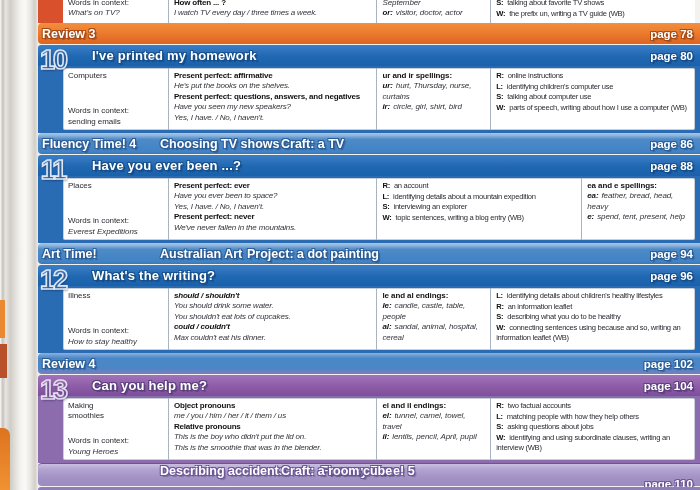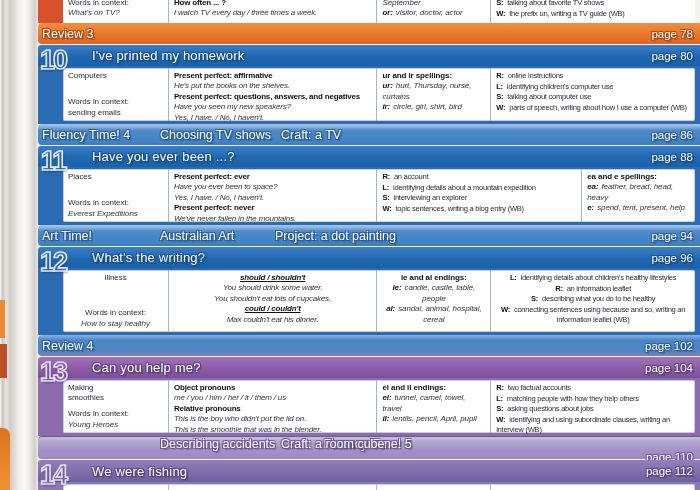--- a/index.html
+++ b/index.html
@@ -15,52 +15,52 @@
   .edge-o1{position:absolute;left:0;top:300px;width:5px;height:38px;background:#e98a33;}
   .edge-o2{position:absolute;left:0;top:344px;width:7px;height:34px;background:#b8502a;}
   .edge-o3{position:absolute;left:0;top:428px;width:10px;height:62px;border-top-right-radius:7px;
     background:linear-gradient(180deg,#dd7320,#f09231);}
   
   .page{position:absolute;left:38px;top:0;width:662px;height:490px;}
   
   .line{line-height:10.4px;font-size:8px;color:#2b2b33;letter-spacing:-0.05px;}
   .b{font-weight:bold;color:#111;}
   .i{font-style:italic;color:#33333b;}
-  .bi{font-weight:bold;font-style:italic;color:#111;text-decoration:underline;}
+  .bi{font-weight:bold;font-style:italic;color:#111;}
   .sp{font-weight:bold;font-style:italic;margin-right:3px;color:#111;}
   .sk{font-weight:bold;margin-right:4px;color:#111;font-style:normal;}
   
-  .outlined{color:#fff;font-weight:normal;
+  .outlined{color:#fff;font-weight:bold;
     text-shadow:-1px -1px 0 var(--oc),1px -1px 0 var(--oc),-1px 1px 0 var(--oc),1px 1px 0 var(--oc),2px 2px 1px rgba(0,0,40,.28);}
   
   .prow{height:23px;display:flex;}
   .pstrip{width:25px;background:#d8502c;}
   .pbox{flex:1;margin-right:5px;background:#fff;overflow:hidden;display:flex;}
   .pbox .cols{display:flex;width:100%;margin-top:-5px;}
   
   .bar{position:relative;display:flex;align-items:center;height:21px;
     padding:0 7px 0 4px;margin-bottom:1px;border-radius:4px 0 0 4px;}
   .bar .blabel{font-size:12.5px;}
   .bar .bactivity{position:absolute;left:122px;font-size:12.5px;}
   .bar .bcraft{position:absolute;left:243px;font-size:12.5px;}
-  .bar.art .bcraft{left:237px;}
+  .bar.art .bcraft{left:209px;}
   .bar .bpage{margin-left:auto;font-size:11.5px;}
   .bar.orange{--oc:#a84810;background:linear-gradient(180deg,#f28f3e 0%,#ec7c2e 45%,#dd6420 100%);}
   .bar.bblue{--oc:#2a5d97;background:linear-gradient(180deg,#a9c6e5 0%,#8fb4dd 12%,#4d8ac8 30%,#4183c5 88%,#3a79ba 100%);}
   .bar.r4{--oc:#2a5d97;background:linear-gradient(180deg,#8fb0da 0%,#4a87c7 25%,#4a87c7 70%,#7d7cbd 100%);}
   .bar.bpurple{--oc:#6b5596;height:22px;background:linear-gradient(180deg,#cabfe0 0%,#b2a3d0 25%,#a392c6 60%,#9d8ac0 100%);border-top:1px solid #6b5596;flex-direction:column;}
   
   .unit{position:relative;}
   .uheader{height:21px;display:flex;align-items:center;padding:0 7px 0 54px;border-radius:3px 0 0 0;}
   .unit-title{font-size:13px;letter-spacing:.2px;}
   .unit-page{margin-left:auto;font-size:11.5px;}
   .ubody{padding:2px 5px 3px 25px;}
-  .cbox{background:#fff;height:53px;display:flex;border-radius:2px;
+  .cbox{background:#fff;height:62px;display:flex;border-radius:2px;
     box-shadow:inset 0 0 0 1px rgba(10,40,80,.22);}
-  .cbox.tall{height:62px;text-align:center;}
+  .cbox.tall{height:62px;}
   .cbox.sliver{height:9px;}
   .unit.blue .uheader{--oc:#17508c;background:linear-gradient(180deg,#3b7ec6 0%,#2068b2 55%,#1a61ab 100%);}
   .unit.blue .ubody{background:#2a6cb3;}
   .unit.purple13 .uheader{--oc:#5c3f7d;background:linear-gradient(180deg,#a173ba 0%,#8d5ca7 55%,#7d4f9b 100%);}
   .unit.purple13 .ubody{background:#8d6cae;}
   .unit.purple14 .uheader{--oc:#55447e;height:22px;background:linear-gradient(180deg,#9181b8 0%,#7e6ea9 55%,#6f5fa0 100%);}
   .unit.purple14 .ubody{background:#8b79b3;}
   .unit-number{position:absolute;left:2px;top:0px;width:26px;text-align:center;
     font-size:27px;font-weight:800;letter-spacing:-2px;line-height:30px;z-index:2;
     color:rgba(255,255,255,0.10);-webkit-text-stroke:1.6px #dde7f3;

